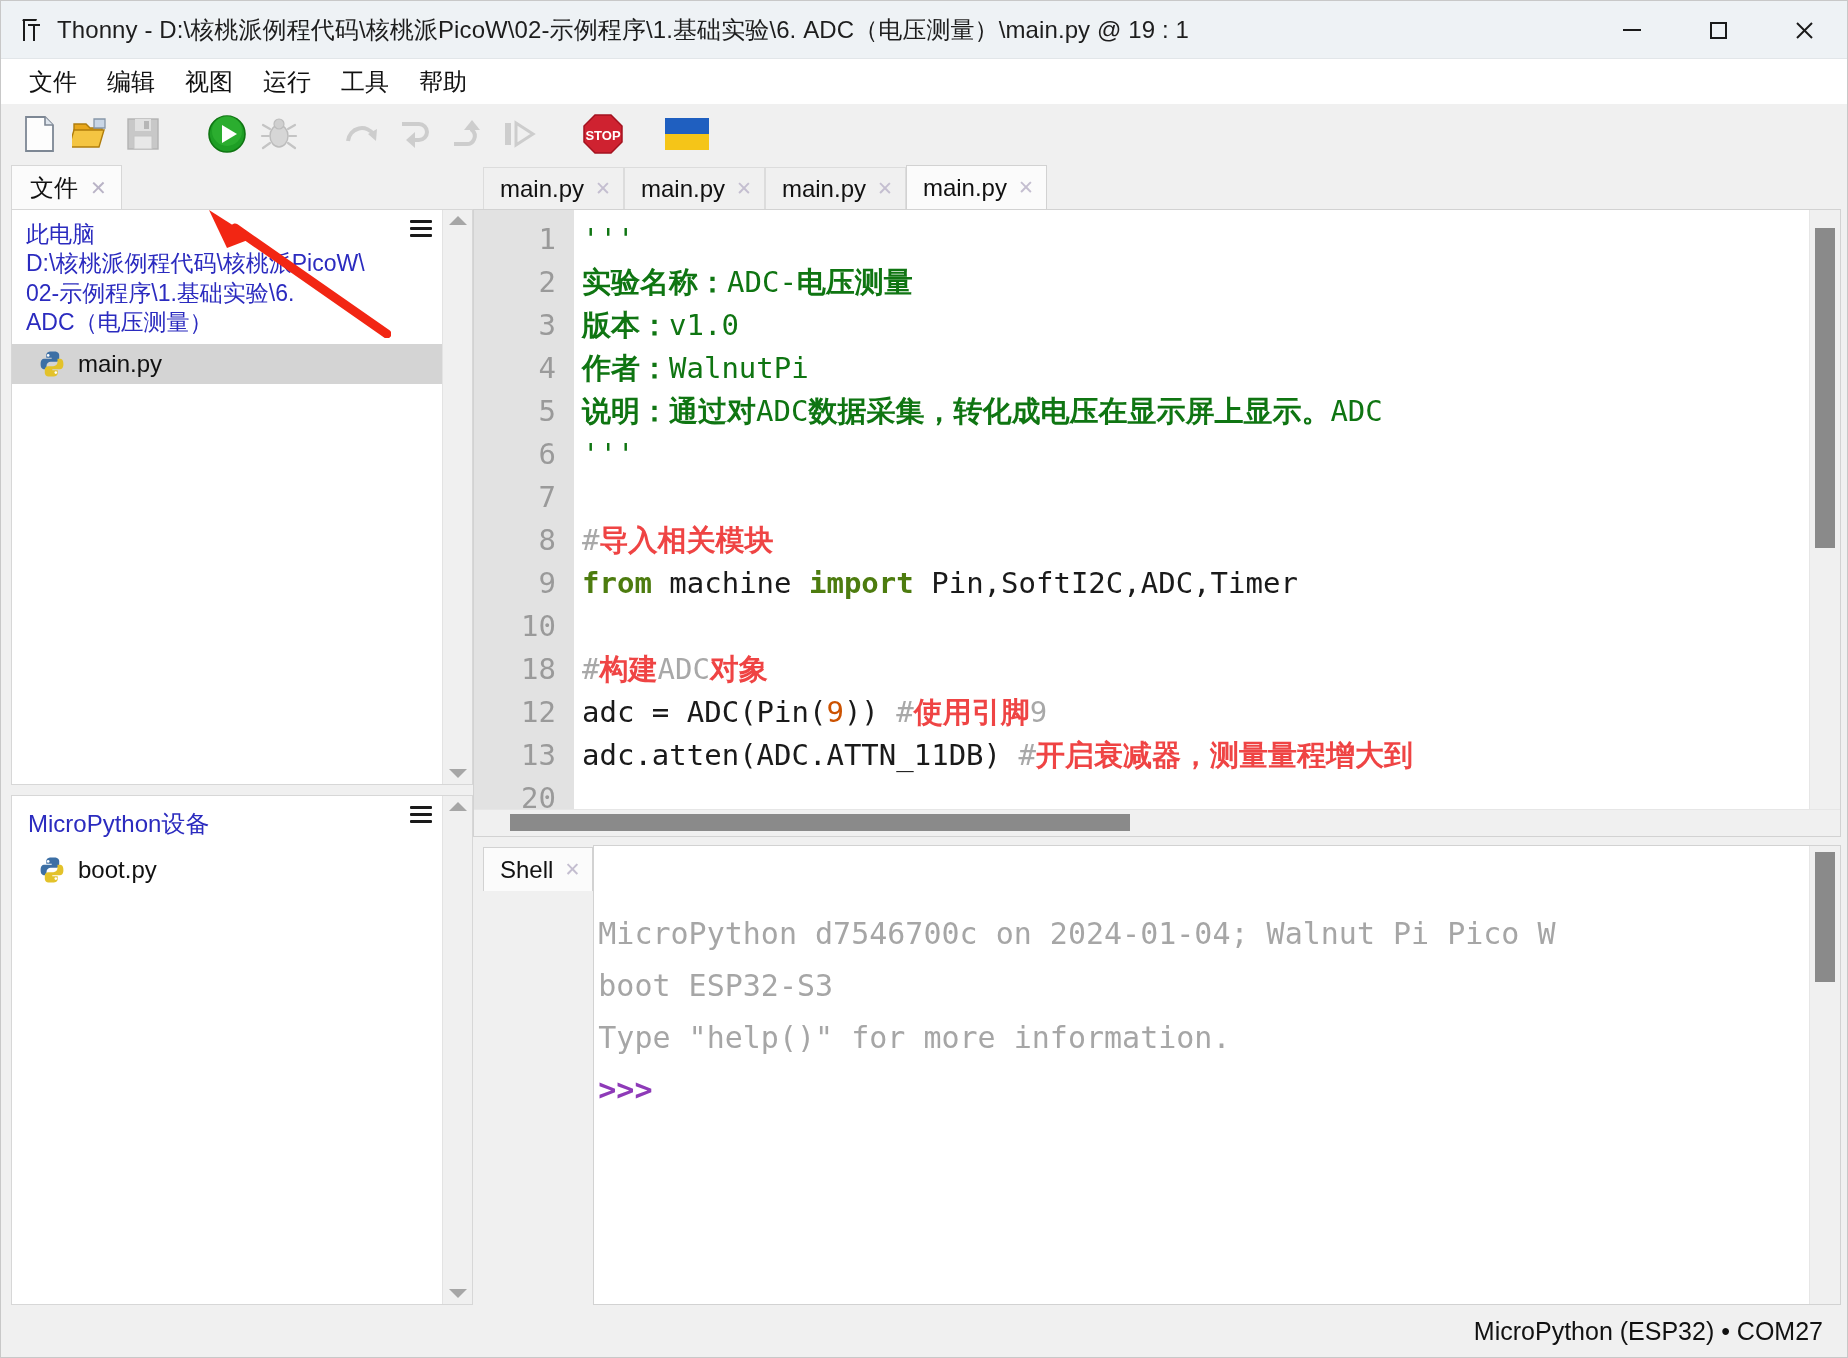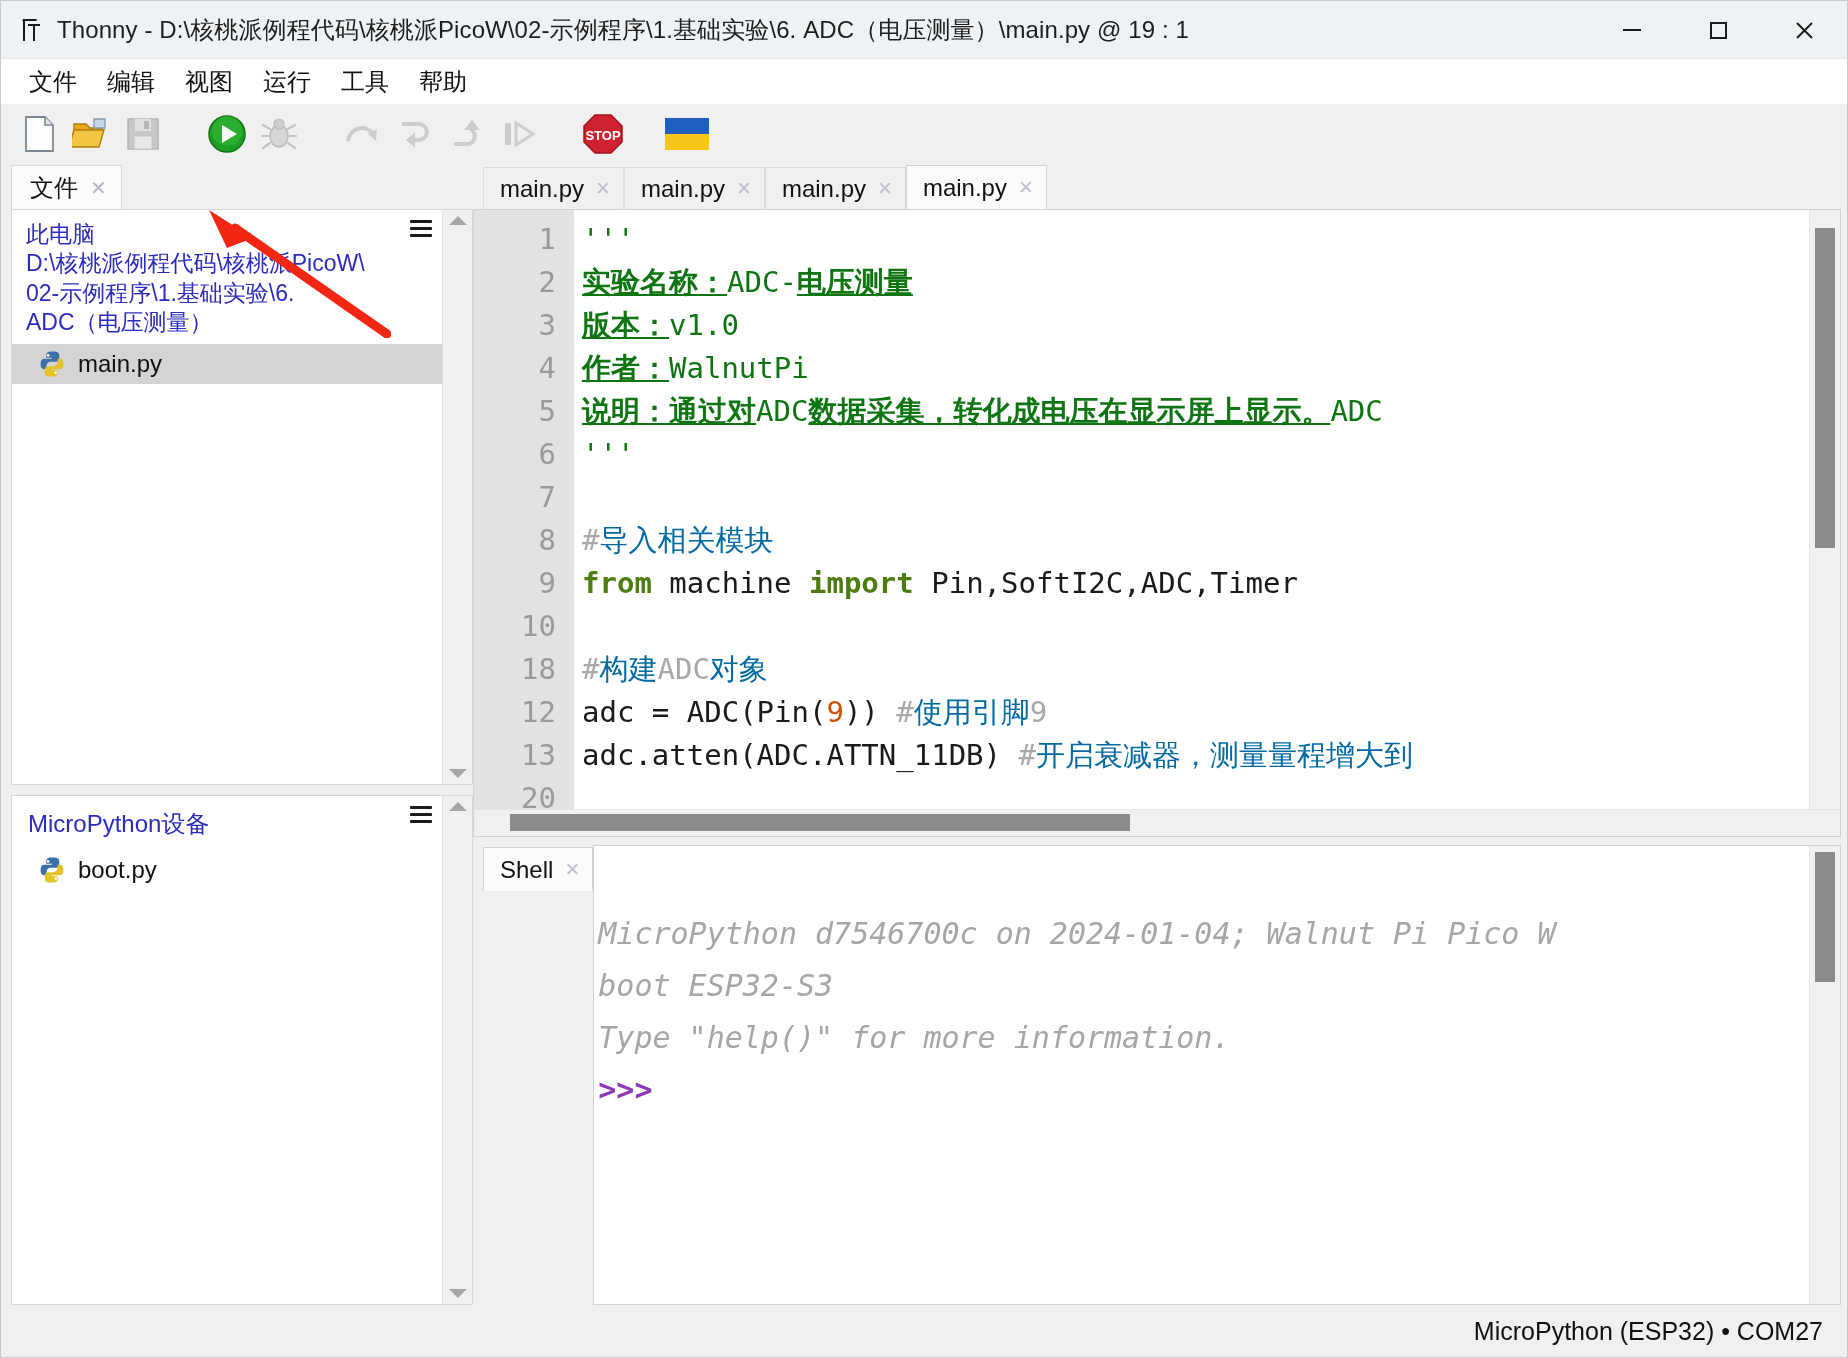--- a/index.html
+++ b/index.html
@@ -191,23 +191,23 @@
   }
   .code{
     flex:1 1 auto;min-width:0;overflow:hidden;background:#ffffff;
     padding:8px 0 0 8px;box-sizing:border-box;
     font-family:"DejaVu Sans Mono","Liberation Mono",monospace;
     font-size:29px;line-height:43px;
     white-space:pre;color:#1a1a1a;
   }
   .code .ln{white-space:pre;}
   .s-doc{color:#0f7512;}
-  .s-docz{color:#0f7512;font-weight:bold;text-decoration:underline;}
+  .s-docz{color:#0f7512;font-weight:bold;}
   .s-com{color:#a8a8a8;}
-  .s-comz{color:#0369a1;font-weight:normal;}
+  .s-comz{color:#ef4444;font-weight:bold;}
   .s-kw{color:#4d7c0f;font-weight:bold;}
   .s-num{color:#cc5200;}
   .s-txt{color:#1a1a1a;}
 
   .vscroll{
     width:30px;flex:0 0 30px;background:#f0f0f0;position:relative;
     border-left:1px solid #e6e6e6;
   }
   .vthumb{position:absolute;left:5px;width:20px;background:#8a8a8a;}
   .hscroll{
@@ -220,21 +220,21 @@
     flex:1 1 auto;display:flex;flex-direction:row;min-height:0;margin-top:8px;
   }
   .shell-body{
     flex:1 1 auto;min-height:0;display:flex;
     border:1px solid #d2d2d2;box-sizing:border-box;background:#ffffff;
   }
   .shell-text{
     flex:1 1 auto;min-width:0;overflow:hidden;
     padding:14px 0 0 4px;box-sizing:border-box;
     font-family:"DejaVu Sans Mono","Liberation Mono",monospace;
-    font-size:30px;line-height:52px;white-space:pre;color:#a6a6a6;font-style:italic;
+    font-size:30px;line-height:52px;white-space:pre;color:#a6a6a6;
   }
   .shell-text .prompt{color:#8e3ab8;font-weight:bold;}
   .shell-spacer{height:48px;}
 
   
   .statusbar{
     height:52px;flex:0 0 52px;background:#f0f0f0;
     display:flex;align-items:center;justify-content:flex-end;
     padding-right:24px;box-sizing:border-box;
     font-size:25px;color:#111;

